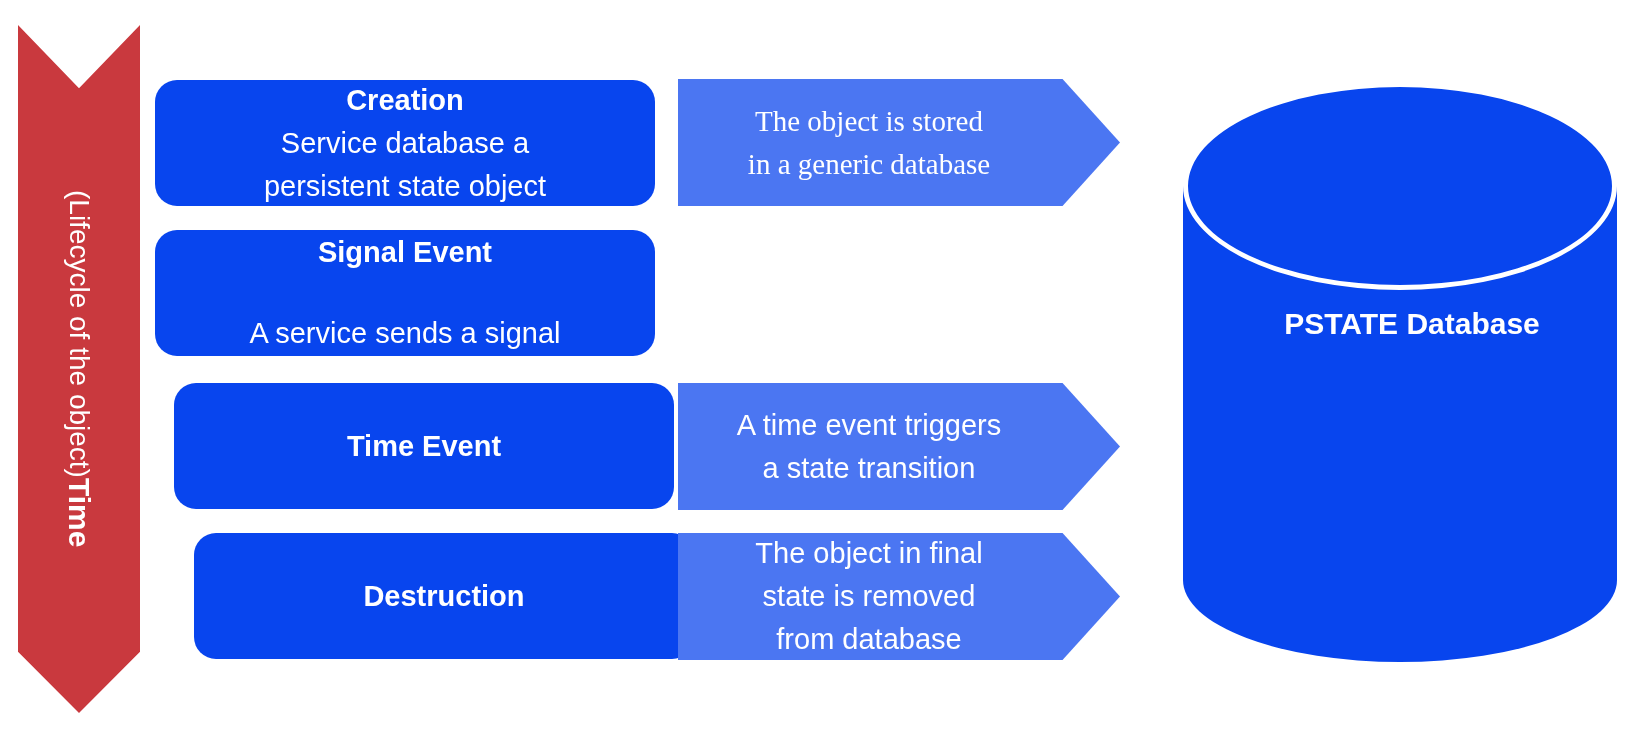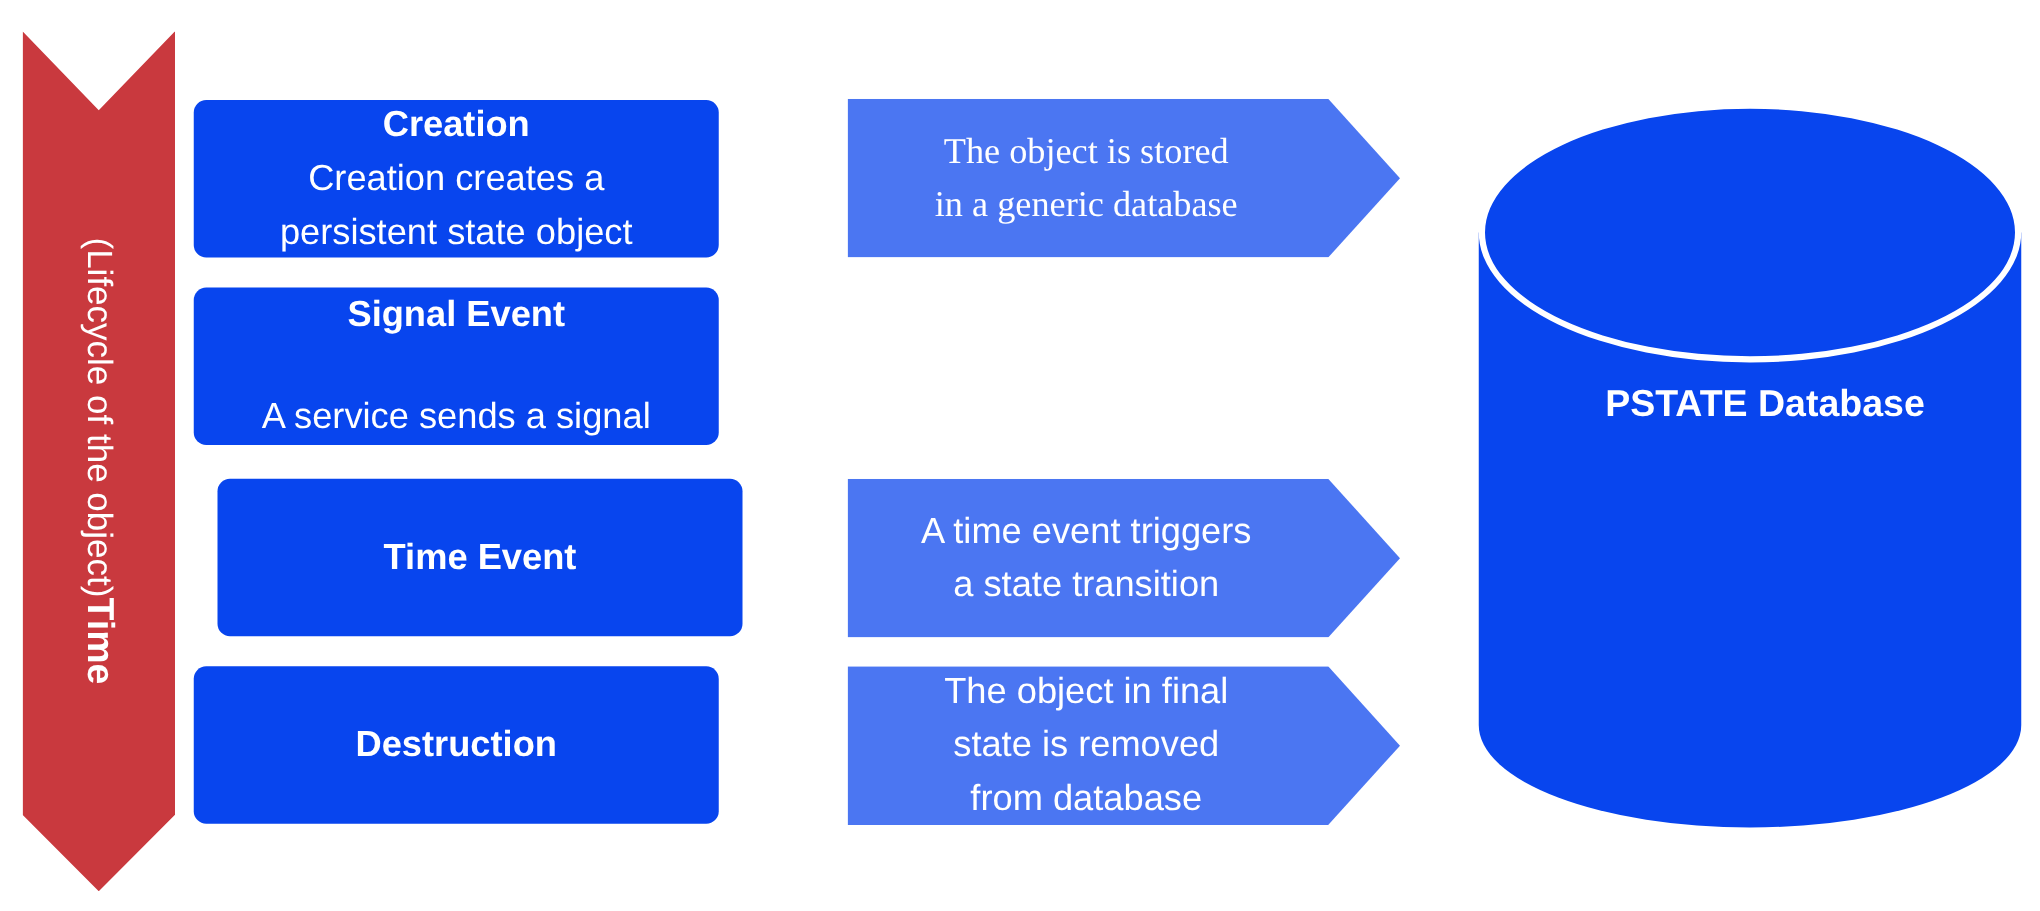--- a/index.html
+++ b/index.html
@@ -15,21 +15,21 @@
   }
   .time-text{
     position:absolute;inset:0;display:flex;flex-direction:row-reverse;
     align-items:center;justify-content:center;
     writing-mode:vertical-rl;text-align:center;color:#fff;
   }
   .time-title{font-size:30px;font-weight:bold;line-height:56px;}
   .time-subtitle{font-size:28px;line-height:56px;}
   
   .stage-box{
-    position:absolute;left:155px;width:420px;height:126px;border-radius:10px;
+    position:absolute;left:155px;width:500px;height:126px;border-radius:22px;
     background:#0845EE;color:#fff;display:flex;flex-direction:column;
     align-items:center;justify-content:center;text-align:center;
     font-size:29px;line-height:43px;
   }
   .stage-box .t{font-weight:bold;}
   .stage-box .d{white-space:pre-line;}
   .stage-box .d:empty{display:none;}
   
   .outcome-arrow{
     position:absolute;left:678px;width:442px;height:127px;
@@ -65,32 +65,32 @@
 
   <div class="time-arrow">
     <div class="time-text">
       <div class="time-title">Time</div>
       <div class="time-subtitle">(Lifecycle of the object)</div>
     </div>
   </div>
 
   <div class="stage-box" style="top:80px;">
     <div class="t">Creation</div>
-    <div class="d">Creation creates a
+    <div class="d">Service database a
 persistent state object</div>
   </div>
   <div class="stage-box" style="top:230px;gap:38px;">
     <div class="t">Signal Event</div>
     <div class="d">A service sends a signal</div>
   </div>
   <div class="stage-box" style="top:383px;margin-left:19px;">
     <div class="t">Time Event</div>
 
   </div>
-  <div class="stage-box" style="top:533px;">
+  <div class="stage-box" style="top:533px;margin-left:39px;">
     <div class="t">Destruction</div>
 
   </div>
 
   <div class="outcome-arrow" style="top:79px;font-family:Liberation Serif, serif;">The object is stored
 in a generic database</div>
   <div class="outcome-arrow" style="top:383px;">A time event triggers
 a state transition</div>
   <div class="outcome-arrow" style="top:533px;">The object in final
 state is removed

